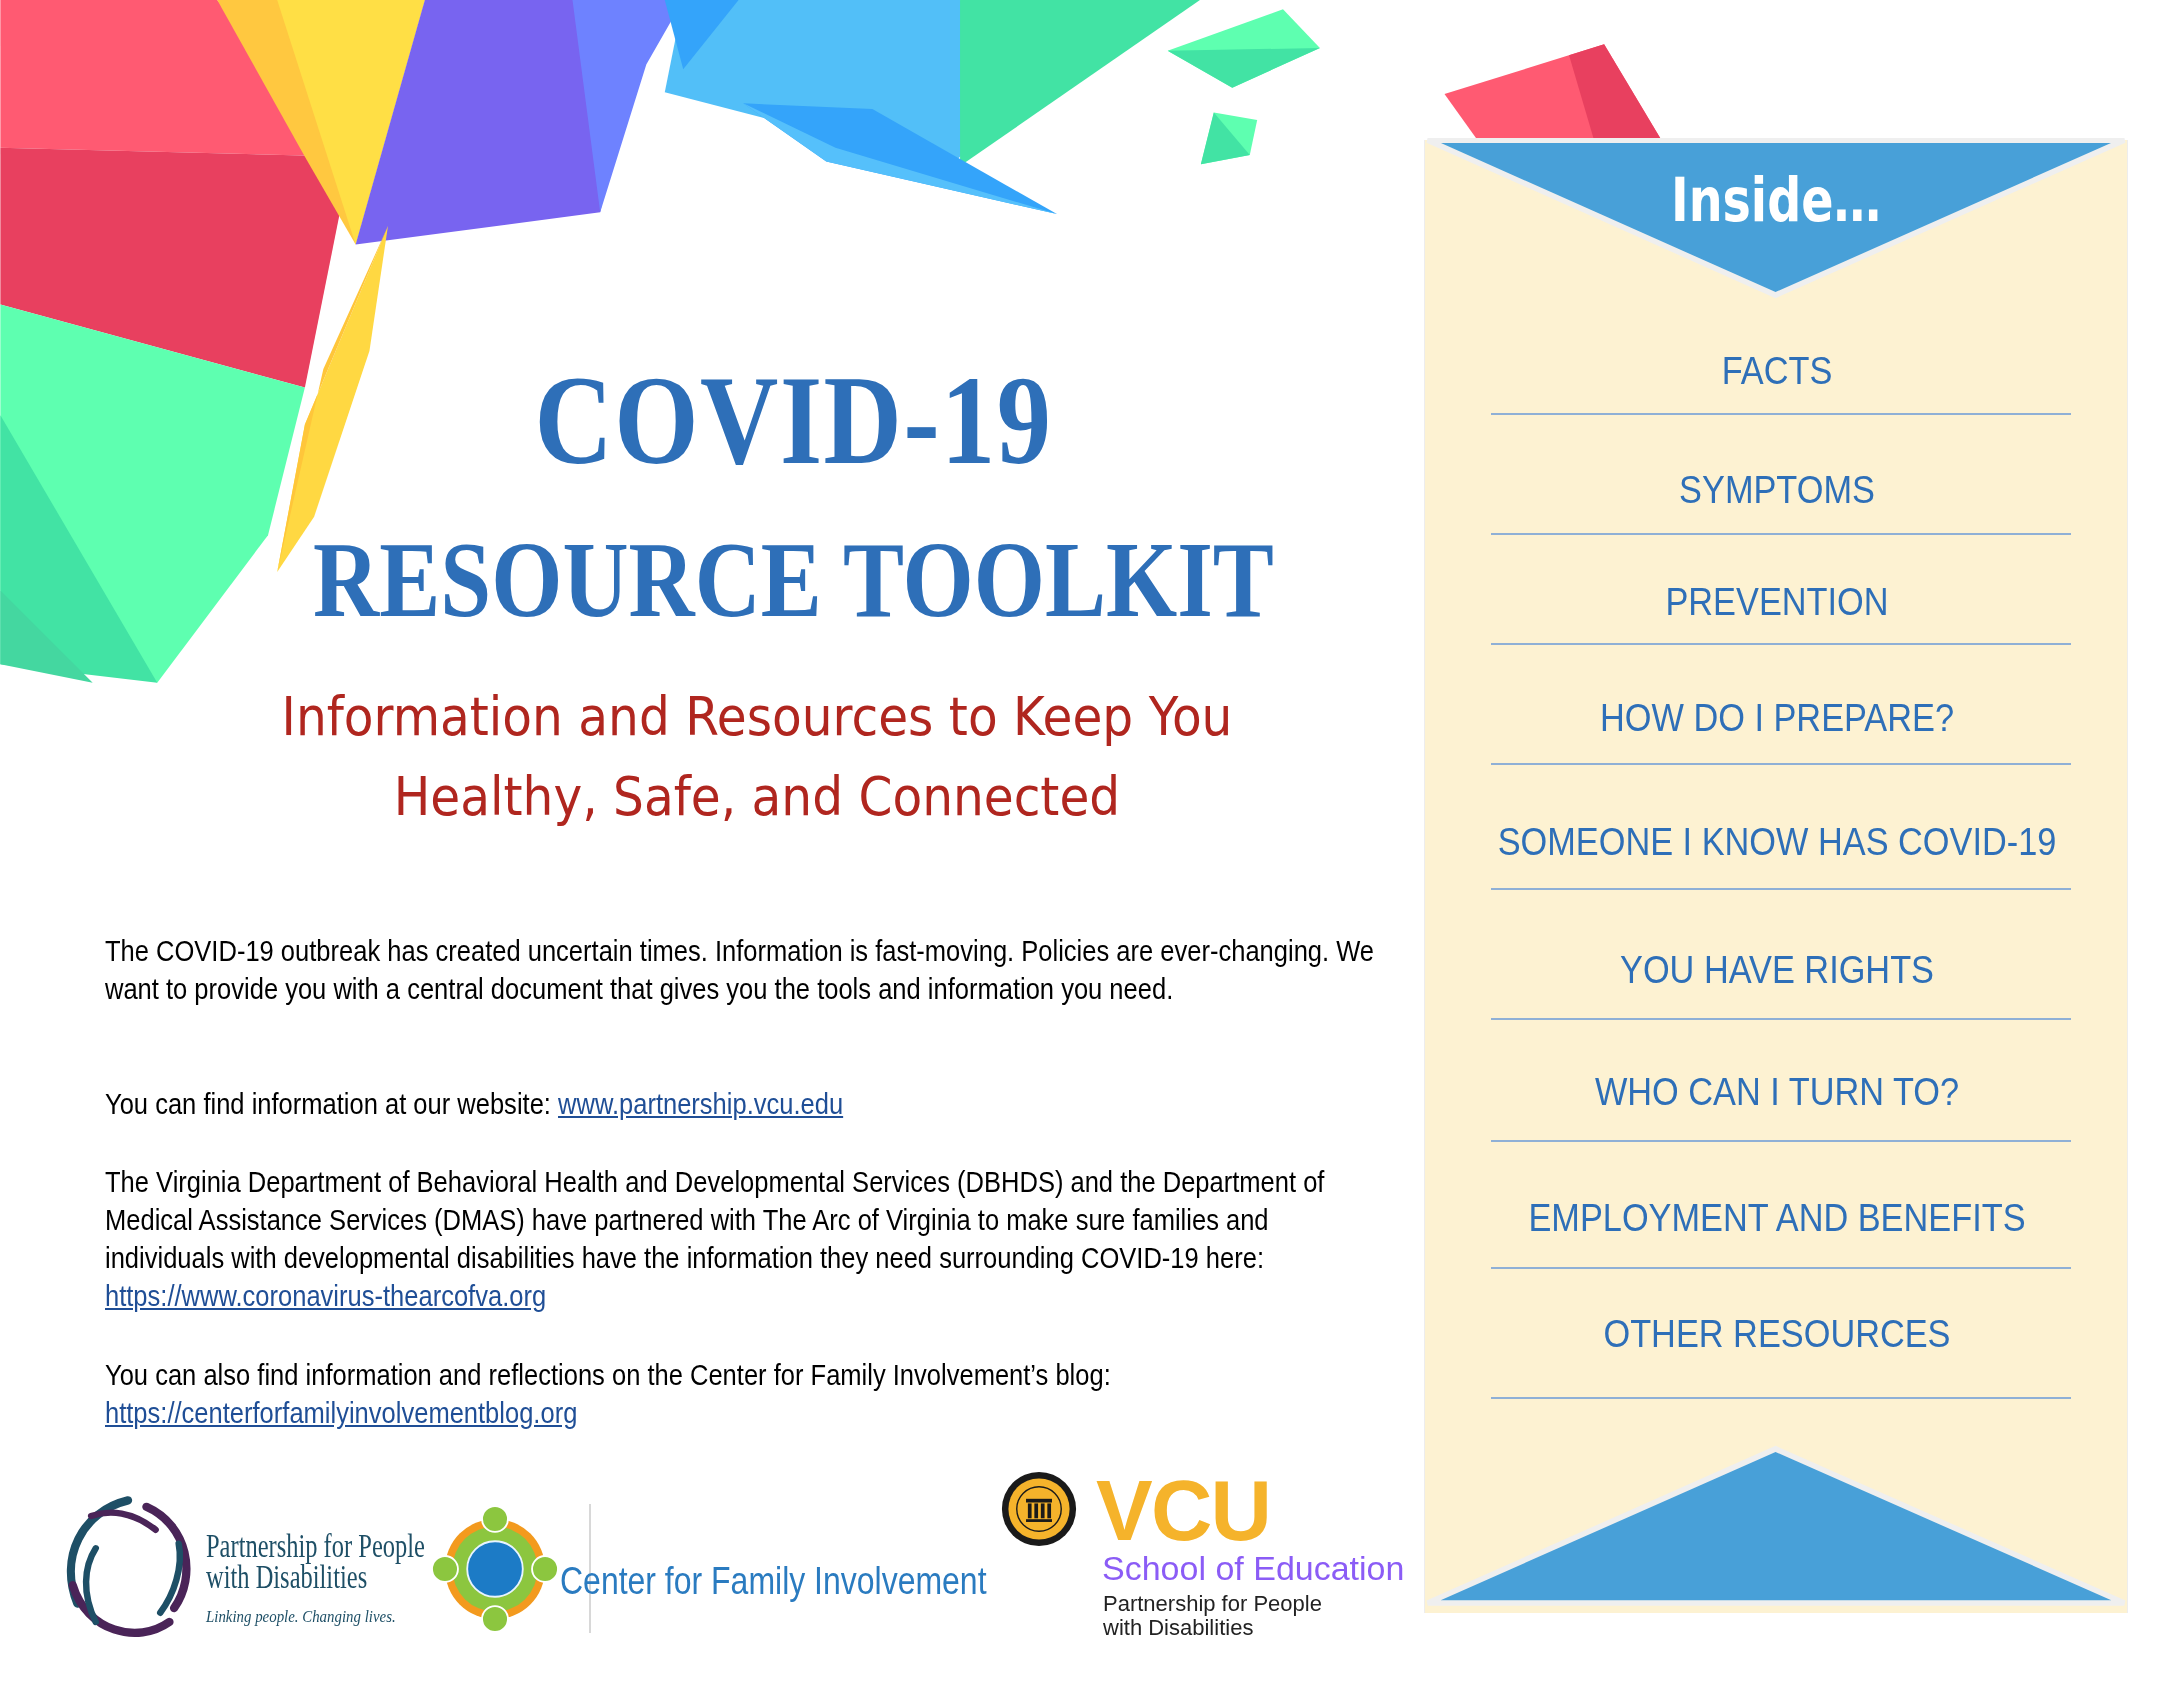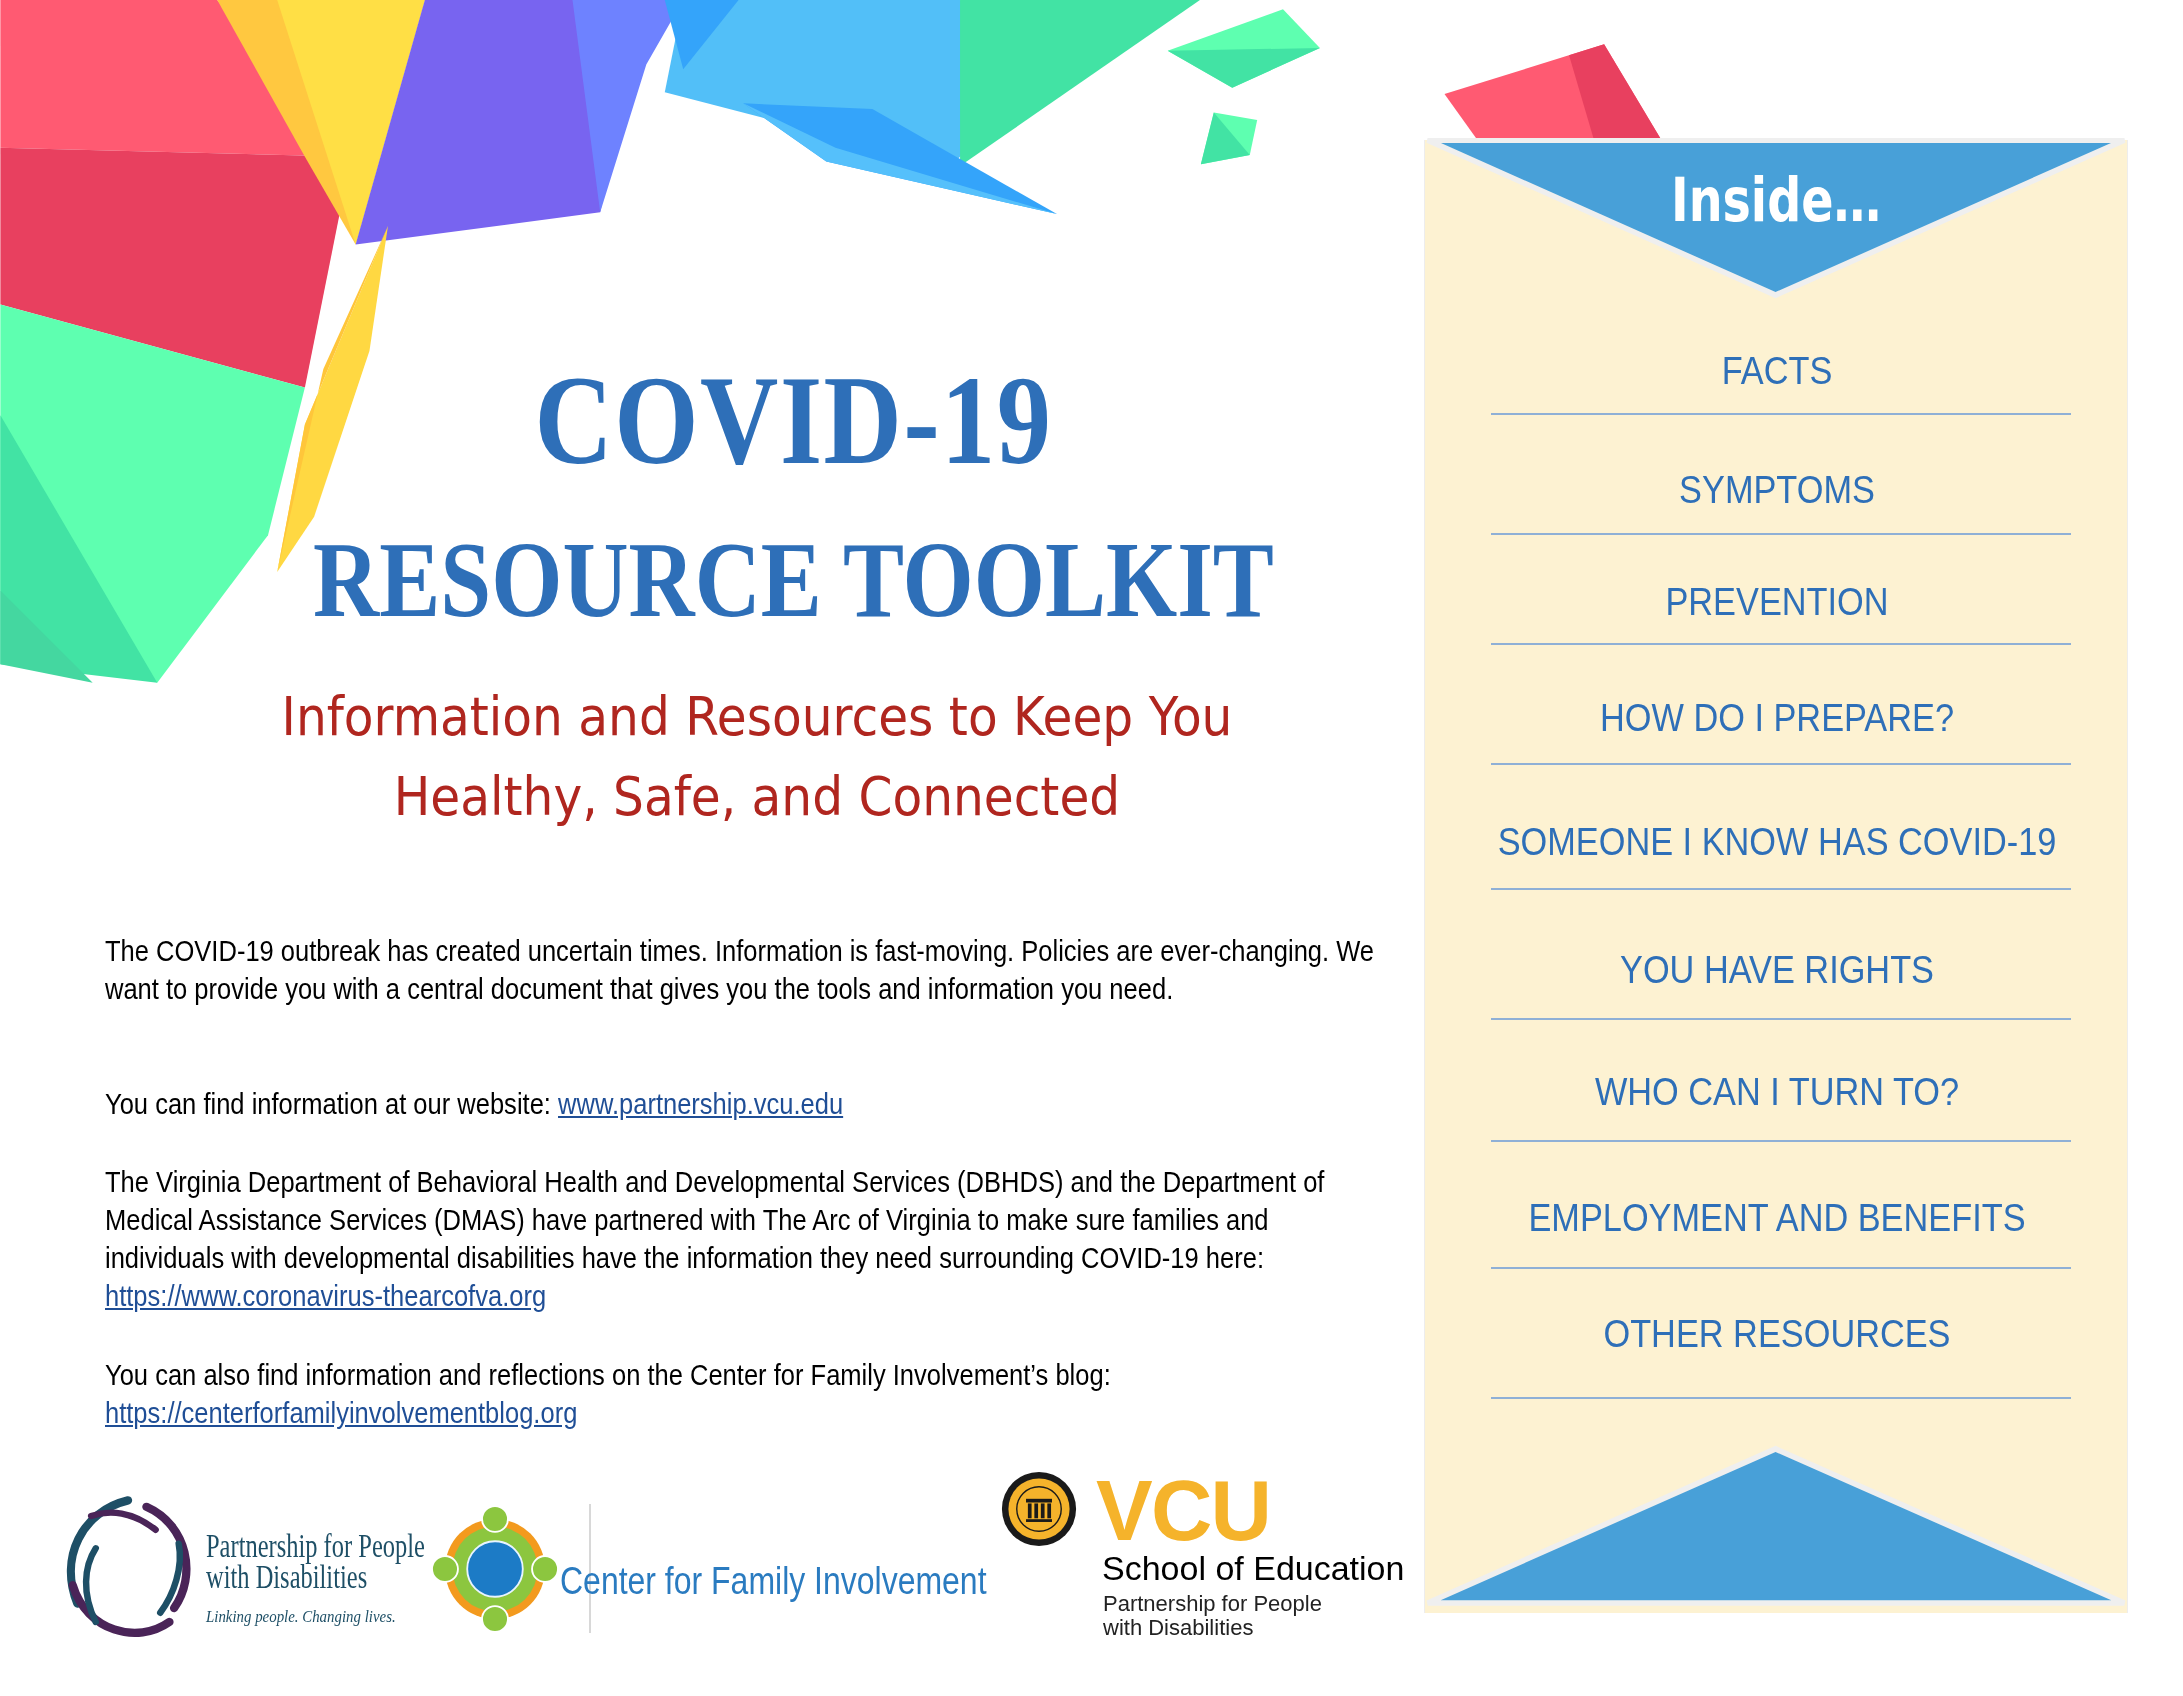--- a/index.html
+++ b/index.html
@@ -19,21 +19,21 @@
   .tri-bottom { position:absolute; left:1424px; top:1444px; }
   .inside-label { position:absolute; left:1424px; width:704px; top:164px; text-align:center; font-family:"DejaVu Sans", sans-serif; color:#fff; font-size:61px; font-weight:bold; transform:scaleX(0.78); transform-origin:center; }
   .menu-item { position:absolute; left:1440px; width:674px; text-align:center; color:#2e6fb8; font-family:"Liberation Sans", sans-serif; font-size:39px; transform:scaleX(0.88); transform-origin:center; cursor:pointer; }
   .divider { position:absolute; left:1491px; width:580px; height:1.8px; background:#8fb0d6; }
   .logo { position:absolute; }
   .ppd-text1 { position:absolute; left:206px; top:1530px; font-family:"Liberation Serif", serif; color:#1e4f66; font-size:34px; line-height:31px; transform:scaleX(0.72); transform-origin:left top; width:369px; }
   .ppd-tag { position:absolute; left:206px; top:1606px; font-family:"Liberation Serif", serif; font-style:italic; color:#1e4f66; font-size:17.5px; transform:scaleX(0.85); transform-origin:left top; }
   .cfi-text { position:absolute; left:560px; top:1559px; font-family:"Liberation Sans", sans-serif; color:#2a7bc0; font-size:39px; transform:scaleX(0.82); transform-origin:left top; white-space:nowrap; }
   .cfi-sep { position:absolute; left:589px; top:1504px; width:1.8px; height:129px; background:#d8d8d8; }
   .vcu-text { position:absolute; left:1076px; top:1469px; font-family:"Liberation Sans", sans-serif; font-weight:bold; color:#f5b32b; font-size:85px; letter-spacing:-1.8px; line-height:83px;margin-left:20px; }
-  .vcu-school { position:absolute; left:1102px; top:1549px; font-family:"Liberation Sans", sans-serif; color:#000000; font-size:34px; white-space:nowrap; }
+  .vcu-school { position:absolute; left:1102px; top:1549px; font-family:"Liberation Sans", sans-serif; color:#8b5cf6; font-size:34px; white-space:nowrap; }
   .vcu-ppd { position:absolute; left:1103px; top:1592px; font-family:"Liberation Sans", sans-serif; color:#222; font-size:22px; line-height:24px; white-space:nowrap; }
 </style>
 </head>
 <body>
 
 <svg class="deco" viewBox="0 0 2366 1838" width="2184" height="1696">
 
   <polygon points="0,0 235,0 380,170 0,160" fill="#ff5a72"></polygon>
   <polygon points="0,160 380,170 330,420 0,330" fill="#e8405f"></polygon>
   <polygon points="0,330 330,420 290,580 170,740 0,640" fill="#5effb0"></polygon>

